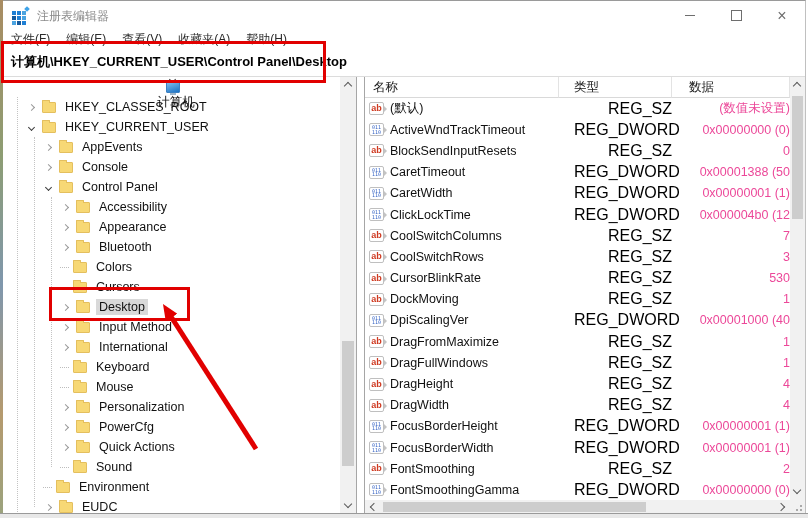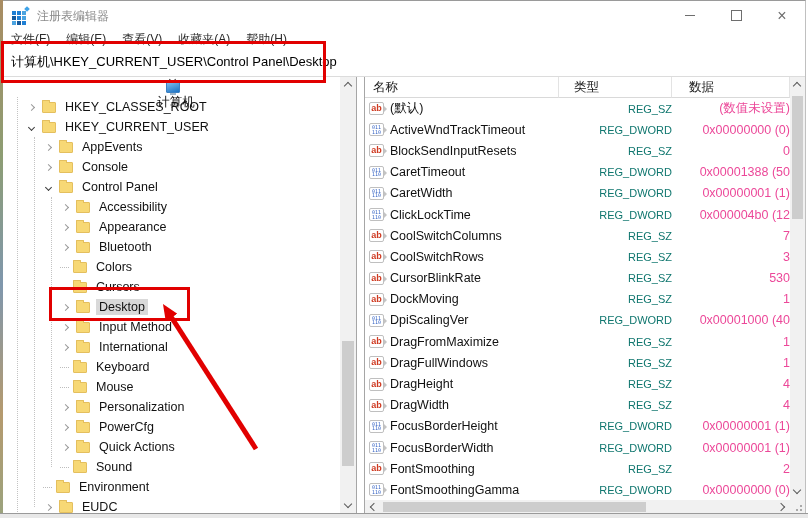--- a/index.html
+++ b/index.html
@@ -24,21 +24,21 @@
   .wc { width:46px; height:29px; display:flex; align-items:center; justify-content:center; }
   .wc-min::before { content:''; width:10px; height:1px; background:#6e6e6e; }
   .wc-max::before { content:''; width:9px; height:9px; border:1px solid #6e6e6e; }
   .wc-close::before { content:'\00d7'; font-size:16px; color:#6e6e6e; line-height:1; }
   
   .menubar { position:absolute; left:0; top:30px; right:0; height:17px; background:#fff;
     display:flex; align-items:center; }
   .menu-item { padding:0 8px; font-size:12px; color:#2b2b2b; }
   
   .addressbar { position:absolute; left:0; top:47px; right:0; height:29px; background:#fff;
-    display:flex; align-items:center; border-bottom:1px solid #dcdcdc; }
+    display:flex; align-items:center; border-bottom:1px solid #dcdcdc;font-weight:bold; }
   .address-text { margin-left:8px; font-size:13px; color:#000; white-space:nowrap; }
   
   .main { position:absolute; left:0; top:76px; right:0; height:437px; background:#fff; }
   .tree-pane { position:absolute; left:1px; top:0; width:336px; height:437px;
     overflow:hidden; background:#fff; }
   .guide { position:absolute; width:0; border-left:1px dotted #c3c3c3; }
   .trow { display:flex; align-items:center; height:20px; position:relative; white-space:nowrap; }
   .lvl0 { padding-left:8px;flex-direction:column; } .lvl1 { padding-left:25px; }
   .lvl2 { padding-left:42px; } .lvl3 { padding-left:59px; }
   .tchev { width:5px; height:5px; border-top:1.4px solid #999; border-right:1.4px solid #999;
@@ -75,21 +75,21 @@
     overflow:hidden; background:#fff; }
   .list-header { display:flex; height:21px; align-items:center; }
   .hcell { height:21px; display:flex; align-items:center; font-size:12.5px; color:#1a1a1a;
     border-right:1px solid #e3e3e3; border-bottom:1px solid #d9d9d9; }
   .h-name { flex:0 0 194px; padding-left:8px; }
   .h-type { flex:0 0 113px; padding-left:15px; }
   .h-data { flex:1; padding-left:17px; }
   .lrow { display:flex; height:21.2px; align-items:center;text-align:right; }
   .c-name { flex:0 0 194px; display:flex; align-items:center; padding-left:4px;
     overflow:hidden; white-space:nowrap; }
-  .c-type { flex:0 0 113px; padding-left:15px; font-size:11px; color:#0f766e; white-space:nowrap; }
+  .c-type { flex:0 0 113px; padding-left:15px; font-size:16px; color:#000000; white-space:nowrap; }
   .c-data { flex:1; padding-left:17px; font-size:12.5px; color:#ec4899;
     overflow:hidden; white-space:nowrap; }
   .c-name .vname { font-size:12.5px; color:#111; }
   .vicon { width:15px; height:13px; border:1px solid #bfbfbf; border-radius:2px; margin-right:6px;
     background:#fff; position:relative; flex:none; display:flex; align-items:center; justify-content:center; }
   .vicon::after { content:''; position:absolute; right:-4px; top:3px;
     border-left:3px solid #c4c4c4; border-top:3px solid transparent; border-bottom:3px solid transparent; }
   .t-sz .vicon::before { content:'ab'; color:#cf3a21; font-weight:700; font-size:9px;
     line-height:1; letter-spacing:0; }
   .t-dw .vicon::before { content:'011\A 110'; white-space:pre; color:#3664c4; font-size:5px;

